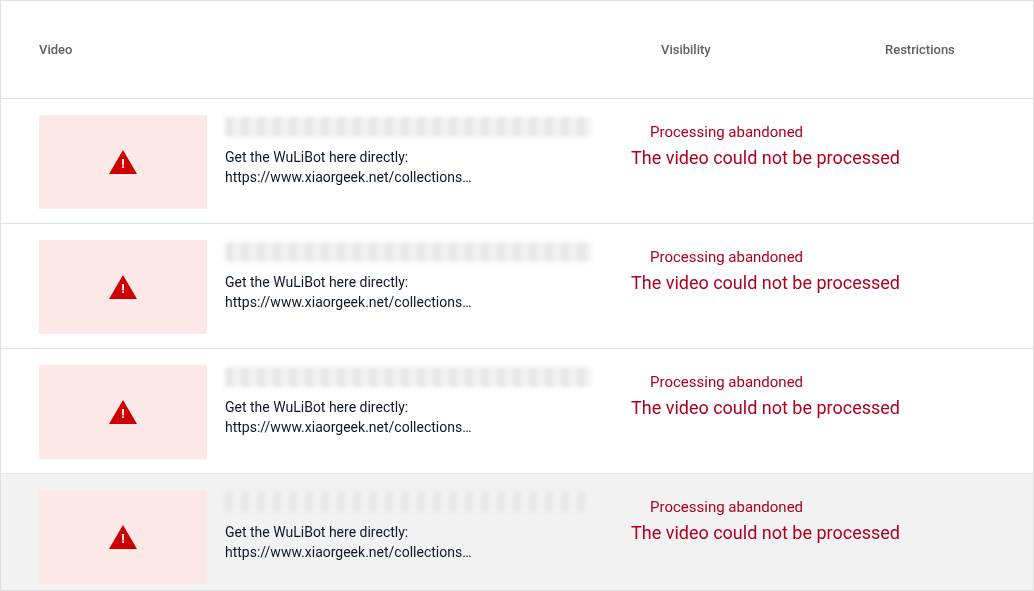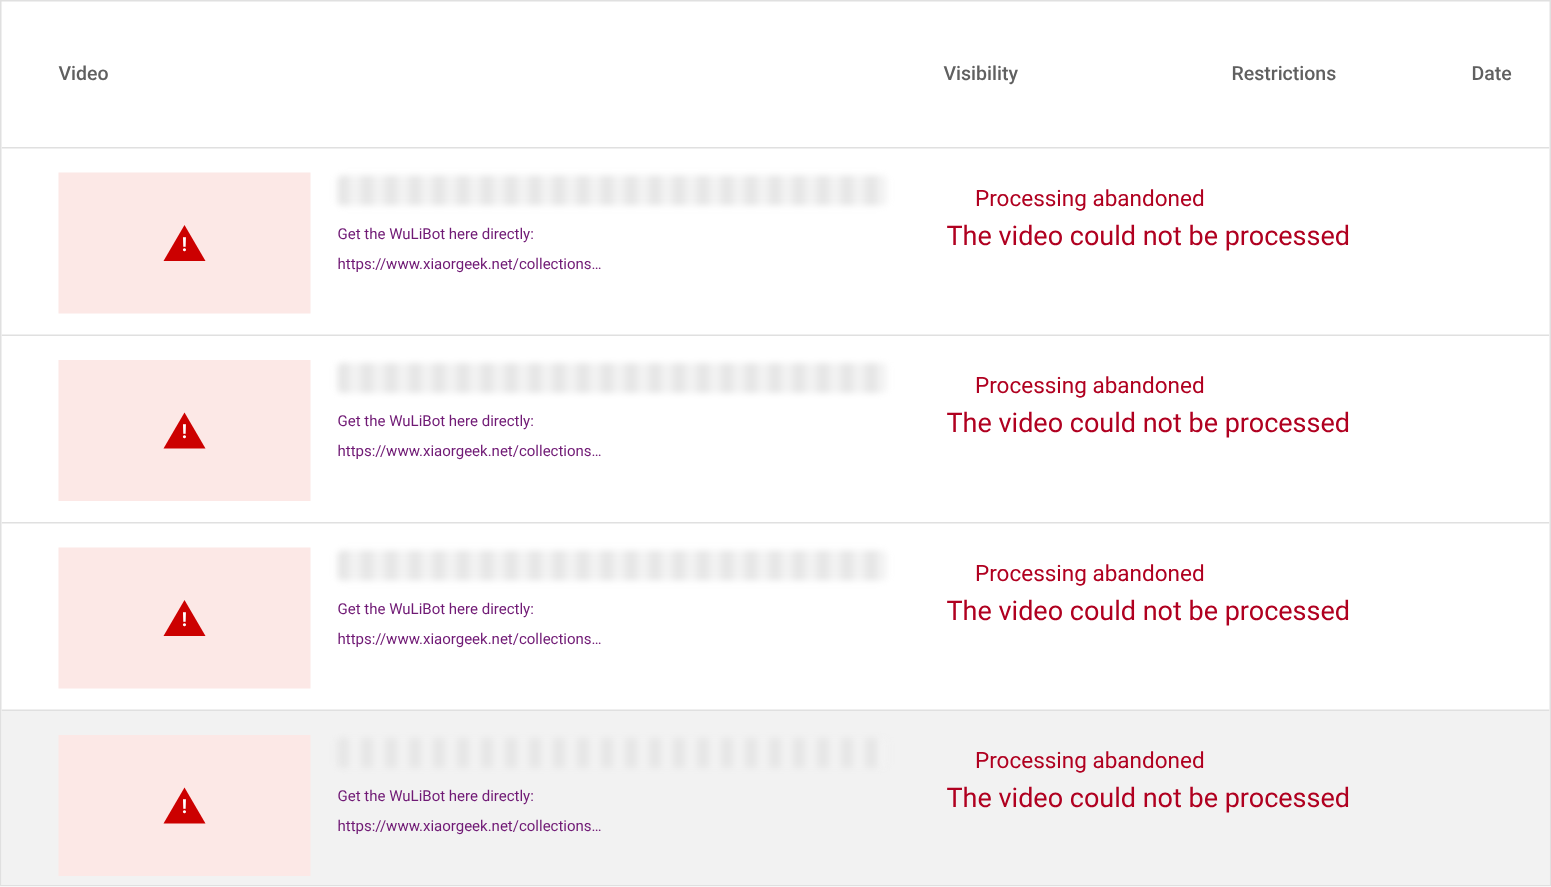--- a/index.html
+++ b/index.html
@@ -16,20 +16,21 @@
       border: 1px solid #e0e0e0;
       overflow: hidden;
       position: relative;
     }
     .header-row {
       display: flex;
       align-items: center;
       height: 98px;
       border-bottom: 1px solid #e0e0e0;
       padding: 0 0 0 38px;
+      gap: 32px;
     }
     .col-video { flex: 0 0 590px; }
     .col-visibility { flex: 0 0 192px; }
     .col-restrictions { flex: 0 0 160px; }
     .col-date { flex: 1 1 auto; }
     .header-label {
       font-size: 13px;
       color: #606060;
       font-weight: 500;
     }
@@ -71,23 +72,23 @@
       padding-top: 2px;
     }
     .blur {
       height: 20px;
       background: repeating-linear-gradient(90deg,#e6e6e6 0 8px,#f2f2f2 8px 16px);
       filter: blur(2px);
       border-radius:3px;
       margin-bottom:10px;
     }
     .desc {
-      font-size: 10px;
+      font-size: 14px;
       line-height: 20px;
-      color:#701a75;
+      color:#0f172a;
       overflow:hidden;
       display:-webkit-box;
       -webkit-line-clamp:2;
       -webkit-box-orient:vertical;
     }
     .status-cell {
       flex:1 1 auto;
       padding-top: 8px;
       padding-left: 40px;
     }

